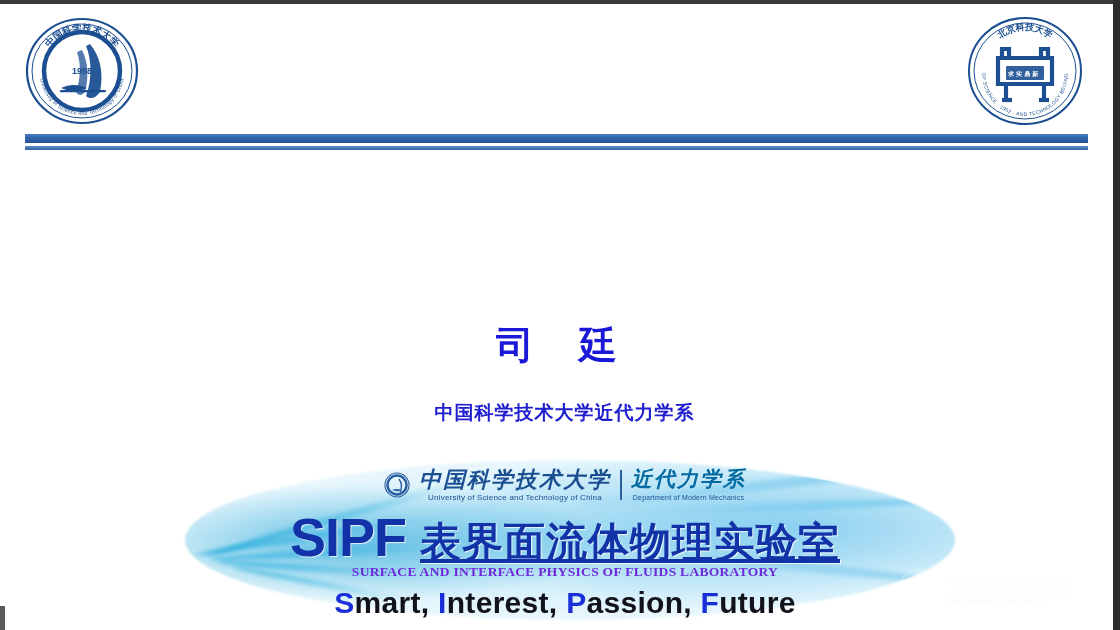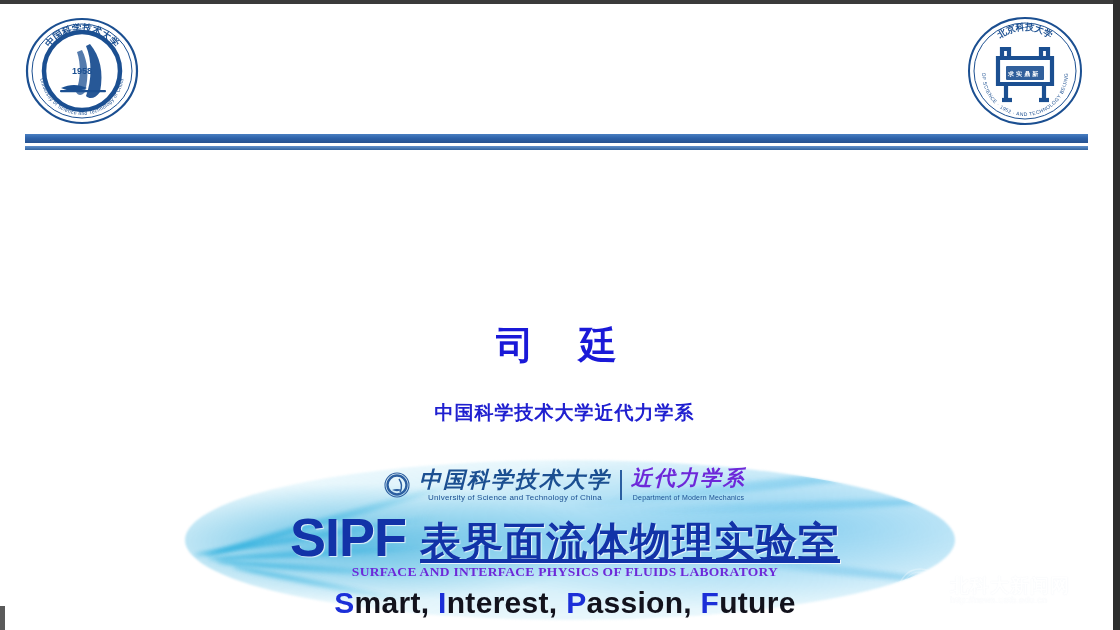--- a/index.html
+++ b/index.html
@@ -161,22 +161,22 @@
   }
   .lab-univ-en {
     font-family: "Liberation Sans", sans-serif;
     font-size: 8px; color: #1b4f91; letter-spacing: .2px;
     line-height: 1; margin-top: 4px; white-space: nowrap;
   }
   .lab-divider {
     width: 2px; height: 30px; background: #2b5ea0; flex: 0 0 auto;
   }
   .lab-dept-cn {
-    font-family: Liberation Mono, monospace;
-    font-size: 21px; font-weight: bold; color: #6d28d9;
+    font-family: Liberation Serif, serif;
+    font-size: 21px; font-weight: bold; color: #0369a1;
     letter-spacing: 2px; font-style: italic; line-height: 1;
   }
   .lab-dept-en {
     font-family: "Liberation Sans", sans-serif;
     font-size: 7px; color: #1b4f91; letter-spacing: .2px;
     line-height: 1; margin-top: 4px; white-space: nowrap;
   }
   .lab-col { display: flex; flex-direction: column; align-items: center; }
 
   .lab-main-row {

